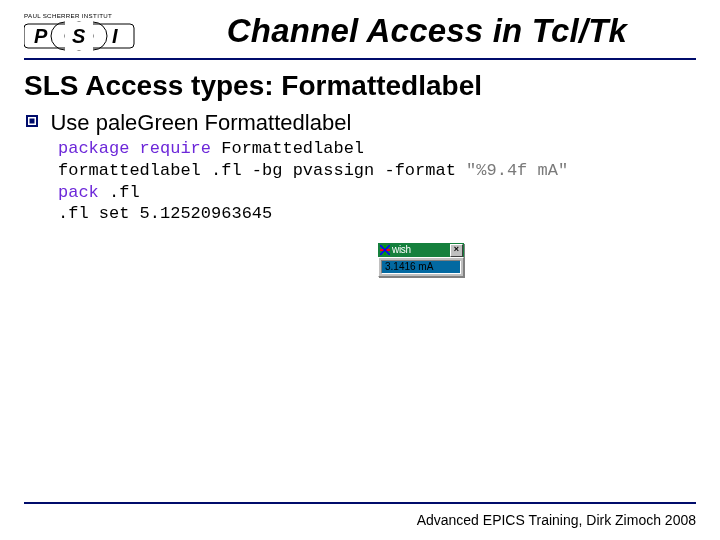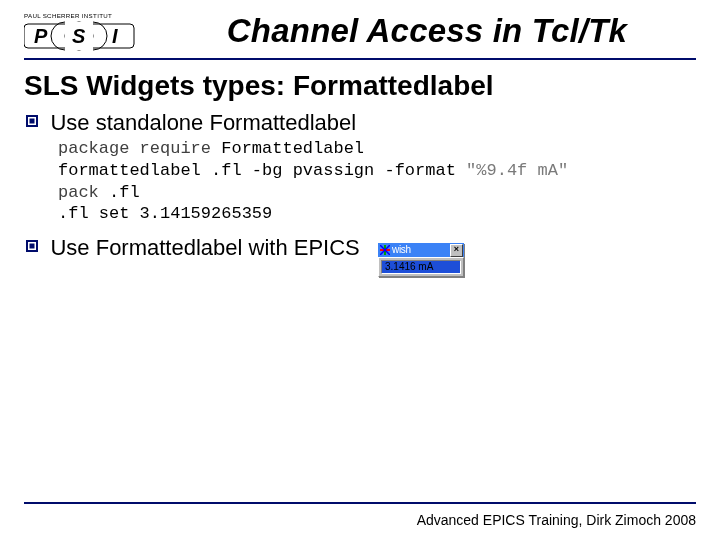--- a/index.html
+++ b/index.html
@@ -82,34 +82,34 @@
     font-size: 22px;
     vertical-align: middle;
   }
   pre.code {
     margin: 2px 0 10px 34px;
     font-family: "Courier New", Courier, monospace;
     font-size: 17px;
     line-height: 1.28;
     white-space: pre;
   }
-  .syn-kw { color: #404040; }  
+  .syn-kw { color: #6d28d9; }  
   .syn-str { color: #7a7a7a; } 
 
   .wish-window {
     position: absolute;
     left: 378px;
     top: 243px;
     width: 86px;
     font-family: "MS Sans Serif","Tahoma",Arial,sans-serif;
     font-size: 10px;
     box-shadow: 1px 1px 0 #808080;
   }
   .wish-titlebar {
-    background: #3b82f6;
+    background: #15803d;
     color: #fff;
     display: flex;
     align-items: center;
     height: 14px;
     padding: 0 1px 0 2px;
   }
   .wish-icon {
     width: 10px;
     height: 10px;
     margin-right: 2px;
@@ -134,21 +134,21 @@
     font-weight: bold;
   }
   .wish-body {
     background: #c0c0c0;
     border: 1px solid #fff;
     border-right-color: #808080;
     border-bottom-color: #808080;
     padding: 2px;
   }
   .wish-field {
-    background: #1d4ed8; 
+    background: #0369a1; 
     border: 1px solid #808080;
     border-right-color: #fff;
     border-bottom-color: #fff;
     padding: 0 3px;
     font-family: Arial, Helvetica, sans-serif;
     font-size: 10px;
     line-height: 12px;
     color: #000;
     white-space: nowrap;
   }
@@ -172,47 +172,37 @@
         <text x="48" y="33" font-family="Arial" font-weight="bold" font-style="italic" font-size="20" fill="#000">S</text>
         <text x="88" y="33" font-family="Arial" font-weight="bold" font-style="italic" font-size="20" fill="#000">I</text>
       </svg>
     </div>
     <div class="title">Channel Access in Tcl/Tk</div>
   </div>
 
   <div class="hr-top"></div>
 
   <div class="content">
-    <h1>SLS Widgets types: Formattedlabel</h1>
+    <h1>SLS Access types: Formattedlabel</h1>
 
     <div class="bullet">
       <span class="sq">
         <svg width="12" height="12" viewBox="0 0 12 12">
             <rect x="0" y="0" width="12" height="12" fill="#000c6b"></rect>
             <rect x="2" y="2" width="8" height="8" fill="#fff"></rect>
             <rect x="3.5" y="3.5" width="5" height="5" fill="#000c6b"></rect>
           </svg>
       </span>
-      <span class="txt">Use standalone Formattedlabel</span>
+      <span class="txt">Use paleGreen Formattedlabel</span>
     </div>
     <pre class="code"><span class="syn-kw">package require</span><span> Formattedlabel</span>
 <span>formattedlabel .fl -bg pvassign -format </span><span class="syn-str">"%9.4f mA"</span>
 <span class="syn-kw">pack</span><span> .fl</span>
-<span>.fl set 3.14159265359</span></pre>
-
-    <div class="bullet">
-      <span class="sq">
-        <svg width="12" height="12" viewBox="0 0 12 12">
-            <rect x="0" y="0" width="12" height="12" fill="#000c6b"></rect>
-            <rect x="2" y="2" width="8" height="8" fill="#fff"></rect>
-            <rect x="3.5" y="3.5" width="5" height="5" fill="#000c6b"></rect>
-          </svg>
-      </span>
-      <span class="txt">Use Formattedlabel with EPICS</span>
-    </div>
+<span>.fl set 5.12520963645</span></pre>
+
   </div>
 
   <div class="wish-window">
     <div class="wish-titlebar">
       <span class="wish-icon">
         <svg width="10" height="10" viewBox="0 0 10 10">
             <rect x="0" y="4" width="10" height="2" fill="#ff0000"></rect>
             <rect x="4" y="0" width="2" height="10" fill="#00a000"></rect>
             <rect x="0" y="0" width="10" height="10" fill="none"></rect>
             <line x1="0" y1="0" x2="10" y2="10" stroke="#0000ff" stroke-width="1.5"></line>

